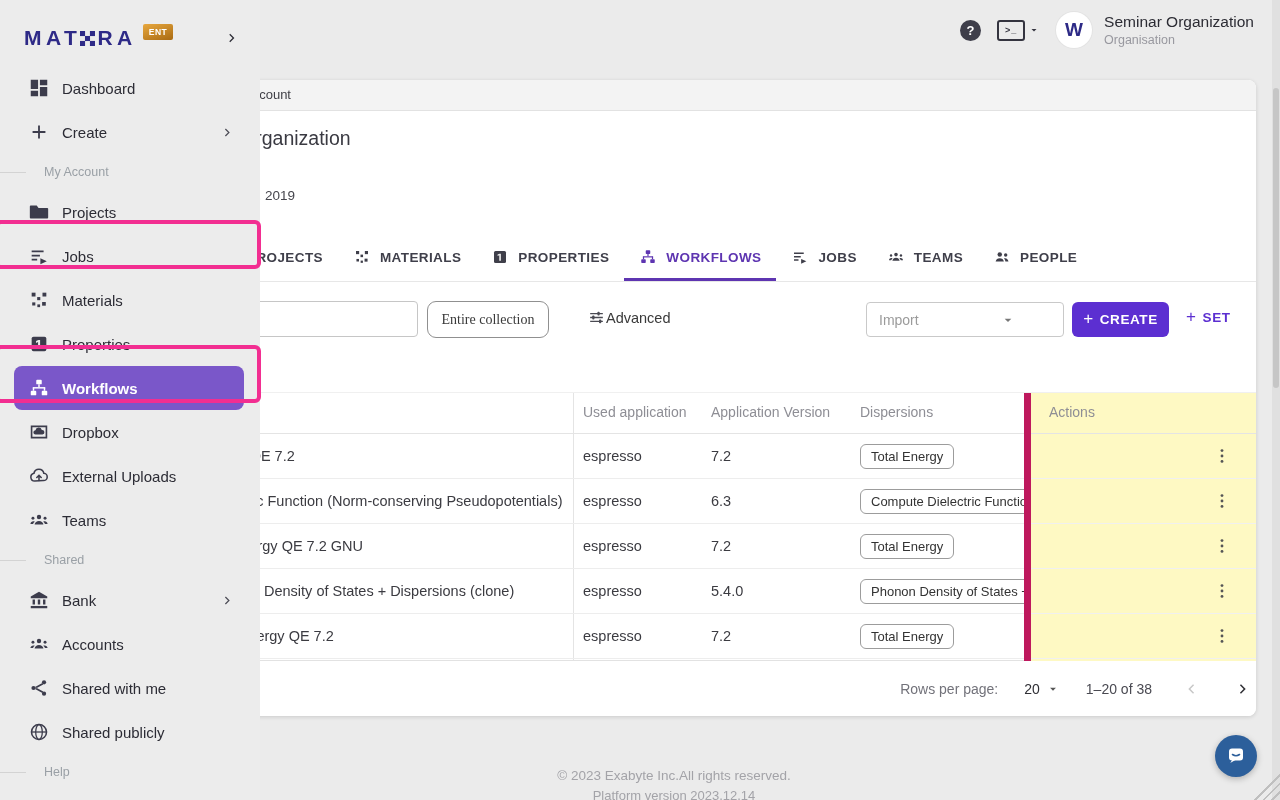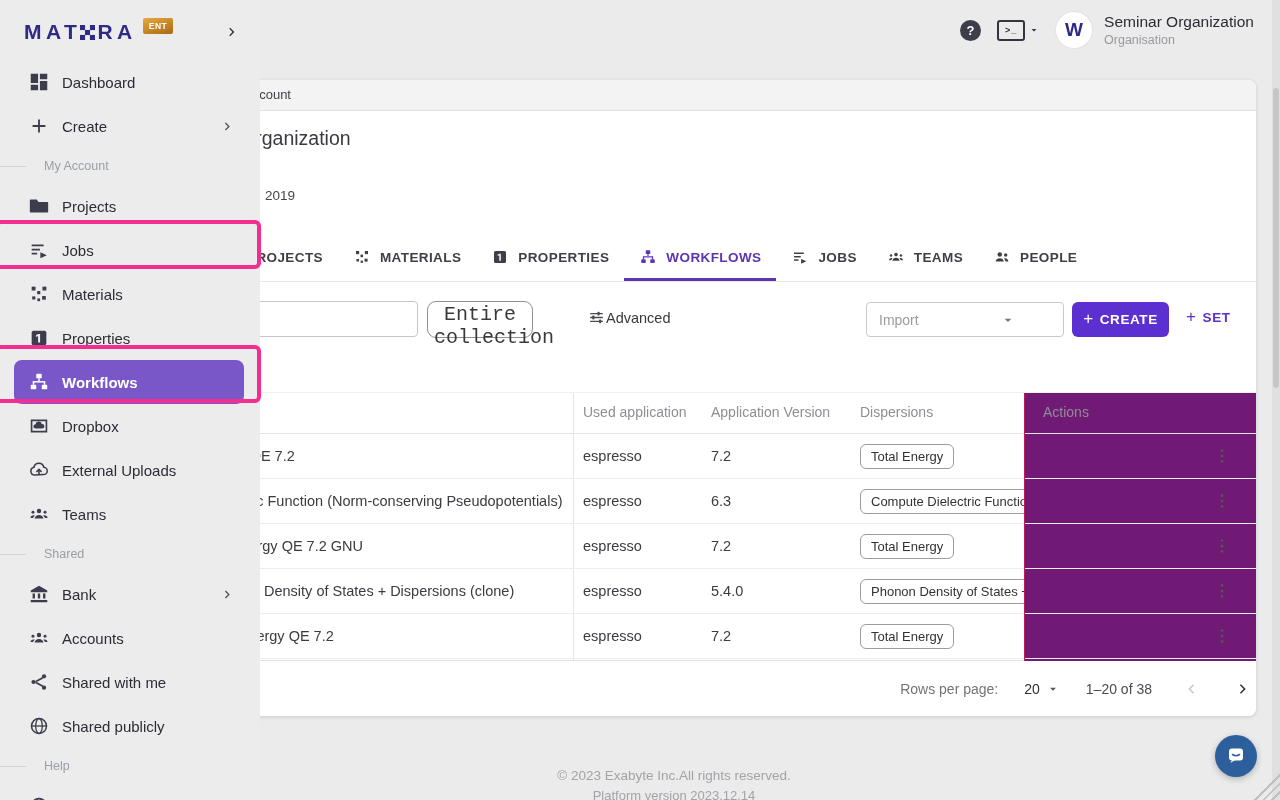--- a/index.html
+++ b/index.html
@@ -35,22 +35,22 @@
   .tab{position:relative;display:flex;align-items:center;gap:9px;padding:0 15px;font-size:13.5px;font-weight:600;
     letter-spacing:.4px;color:#3f3f4a;cursor:pointer;white-space:nowrap}
   .tab .ic{color:#3f3f4a}
   .tab.active,.tab.active .ic{color:#5e35b1}
   .tab.active::after{content:"";position:absolute;left:0;right:0;bottom:0;height:3px;background:#5e35b1}
 
   
   .toolbar{position:absolute;top:221px;left:0;right:0;height:40px}
   .search-input{position:absolute;left:40px;top:0;width:228px;height:36px;border:1px solid #c6c6c6;border-radius:4px;
     background:#fff;box-sizing:border-box;padding:0 12px;font-size:14px;color:#333;outline:none}
-  .collection-btn{position:absolute;left:277px;top:0;width:106px;height:37px;border:1.5px solid #909090;border-radius:9px;
-    background:#fff;font-size:20px;color:#3a3a3a;cursor:pointer;font-family:Liberation Mono, monospace}
+  .collection-btn{position:absolute;left:277px;top:0;width:122px;height:37px;border:1.5px solid #909090;border-radius:9px;
+    background:#fff;font-size:14px;color:#3a3a3a;cursor:pointer;font-family:Liberation Serif, serif}
   .advanced{position:absolute;left:437px;top:7px;display:flex;align-items:center;gap:0;color:#3a3a3a;font-size:14.5px;cursor:pointer}
   .advanced .ic{color:#4a4a52}
   .import-select{position:absolute;left:716px;top:1px;width:198px;height:35px;border:1px solid #c9c9c9;border-radius:4px;
     background:#fff;box-sizing:border-box;display:flex;align-items:center;padding:0 12px;cursor:pointer}
   .import-select span{font-size:14px;color:#9b9b9b;flex:1}
   .import-select .ic{color:#777}
   .create-btn{position:absolute;left:922px;top:1px;width:97px;height:35px;border:none;border-radius:6px;background:#5c2fd1;
     color:#fff;font-size:13.5px;font-weight:bold;letter-spacing:.6px;cursor:pointer;display:flex;align-items:center;
     justify-content:center;gap:6px;font-family:inherit}
   .create-btn .plus{font-size:17px;font-weight:400;margin-top:-1px}
@@ -69,39 +69,39 @@
   .rows .trow:nth-child(1) .nm{margin-left:15px}
   .rows .trow:nth-child(2) .nm{margin-left:-9px}
   .rows .trow:nth-child(3) .nm{margin-left:47px}
   .rows .trow:nth-child(4) .nm{margin-left:60px}
   .rows .trow:nth-child(5) .nm{margin-left:54px}
   .app-cell{position:absolute;left:433px;font-size:14.5px;color:#3b3b41}
   .ver-cell{position:absolute;left:561px;font-size:14.5px;color:#3b3b41}
   .chip{position:absolute;left:710px;border:1px solid #9c9c9c;border-radius:6px;padding:4px 10px;font-size:13px;
     color:#333;background:#fff;white-space:nowrap;cursor:pointer}
   .trow.partial{border-bottom:none}
-  .actions-col{position:absolute;top:0;bottom:0;left:874px;right:0;background:#701a75;border-left:1px solid #be185d;z-index:5}
+  .actions-col{position:absolute;top:0;bottom:0;left:874px;right:0;background:#fef9c3;border-left:7px solid #be185d;z-index:5}
   .actions-head{height:40px;border-bottom:1px solid #e4e4e4;position:relative}
   .actions-head span{position:absolute;left:18px;top:11px;font-size:14px;color:#8e8e95}
   .act-slot{height:44px;border-bottom:1px solid #f0f0f0;display:flex;align-items:center;justify-content:flex-end;padding-right:24px}
   .kebab{color:#555;cursor:pointer}
 
   
   .pagination{position:absolute;top:580px;left:0;right:0;height:56px;border-top:1px solid #e2e2e2;background:#fff;
     display:flex;align-items:center;justify-content:flex-end;gap:26px;box-sizing:border-box;font-size:14px}
   .pp-label{color:#72727a}
   .pp-select{display:flex;align-items:center;gap:6px;color:#2f2f35;cursor:pointer}
   .pp-select .ic{color:#555}
   .pp-range{color:#4a4a52}
   .pg-btn{width:26px;height:26px;display:flex;align-items:center;justify-content:center;cursor:pointer;border:none;background:none;padding:0}
   .pg-prev{color:#c7c7c7}.pg-next{color:#2f2f35}
 
   
   .sidebar{position:absolute;left:0;top:0;width:260px;height:800px;background:#ececec;z-index:10;overflow:hidden}
-  .side-head{height:56px;display:flex;align-items:center;padding:4px 20px 0 24px}
+  .side-head{height:56px;display:flex;align-items:center;padding:10px 20px 0 24px}
   .logo{display:flex;align-items:center;color:#2e2a87;font-weight:bold;font-size:21px;letter-spacing:4.5px;cursor:pointer}
   .logo .glyph{margin:0 2px 0 -1px;color:#2e2a87}
   .ent-badge{margin-left:6px;margin-top:-12px;background:linear-gradient(160deg,#e8a83e,#a96a12);color:#fff;
     font-size:8.5px;font-weight:bold;letter-spacing:.5px;padding:3px 6px;border-radius:2px}
   .side-collapse{margin-left:auto;color:#2f2f38;cursor:pointer}
   .nav-item{height:44px;display:flex;align-items:center;padding-left:28px;gap:12px;font-size:15px;color:#2c2c35;cursor:pointer}
   .nav-item .ic{color:#3c3c4c;width:22px}
   .nav-item .chev{margin-left:auto;margin-right:22px;color:#4c4c56}
   .nav-item.active{background:#7a57c9;color:#fff;margin:0 16px 0 14px;padding-left:14px;border-radius:8px;font-weight:bold}
   .nav-item.active .ic{color:#fff}

